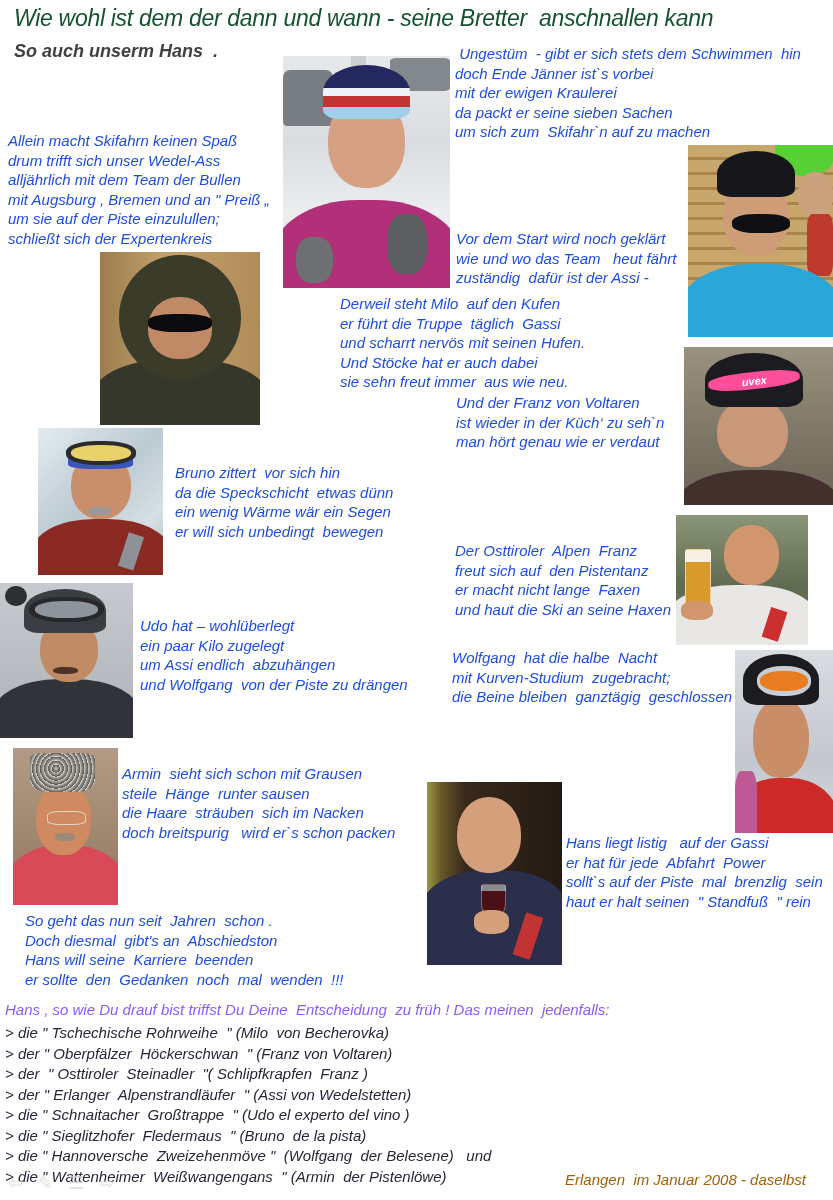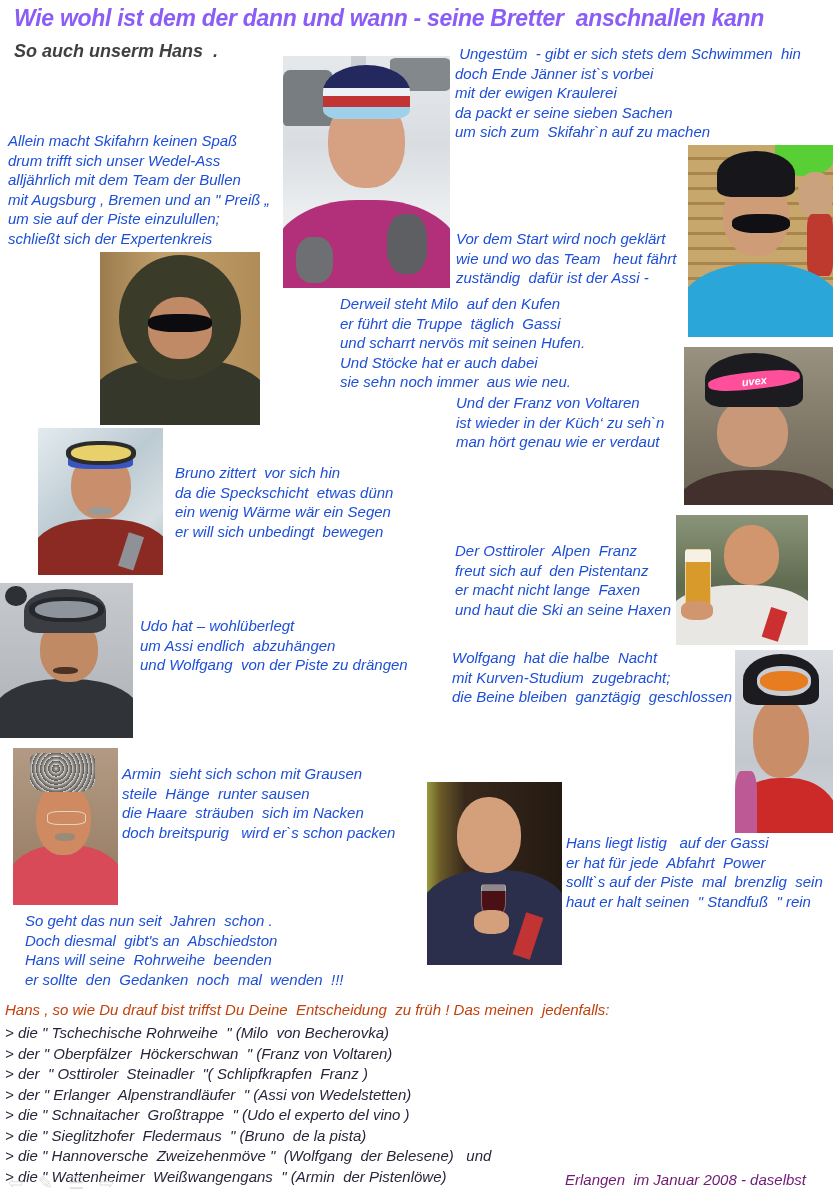--- a/index.html
+++ b/index.html
@@ -1,49 +1,49 @@
 <!DOCTYPE html>
 <html><head>
 <meta charset="utf-8">
 <style>
   html,body{margin:0;padding:0;background:#fff}
   .page{position:relative;width:833px;height:1200px;background:#ffffff;outline:1px solid #cfcfcf;
         overflow:hidden;font-family:"Liberation Sans",sans-serif;color:#26263a}
-  .title{position:absolute;left:14px;top:5px;font-size:23px;font-weight:bold;font-style:italic;
-         letter-spacing:-0.3px;color:#8b5cf6;white-space:pre}
+  .title{position:absolute;left:14px;top:5px;font-size:23px;font-weight:normal;font-style:italic;
+         letter-spacing:-0.3px;color:#14532d;white-space:pre}
   .subtitle{position:absolute;left:14px;top:41px;font-size:18px;font-weight:bold;font-style:italic;
             color:#404040;white-space:pre}
   .poem{position:absolute;font-style:italic;font-size:15px;line-height:19.5px;white-space:pre;color:#1d4ed8}
-  .closing-intro{position:absolute;font-style:italic;font-size:15px;white-space:pre;color:#c2410c}
+  .closing-intro{position:absolute;font-style:italic;font-size:15px;white-space:pre;color:#8b5cf6}
   .closing-list{position:absolute;font-style:italic;font-size:15px;line-height:20.5px;white-space:pre;color:#26263a}
-  .footer{position:absolute;font-style:italic;font-size:15px;white-space:pre;color:#701a75}
+  .footer{position:absolute;font-style:italic;font-size:15px;white-space:pre;color:#a16207}
   .photo{position:absolute;overflow:hidden}
   .ghost-bar{position:absolute;left:8px;bottom:6px;display:flex;gap:15px}
   .ghost-bar span{font-size:18px;color:#d9d6d4;opacity:.8;cursor:default}
 </style>
 </head>
 <body>
 
 <div class="page">
 
   <div class="title">Wie wohl ist dem der dann und wann - seine Bretter  anschnallen kann</div>
   <div class="subtitle">So auch unserm Hans  .</div>
 
   <div class="poem" style="left:455px;top:44px"><div> Ungestüm  - gibt er sich stets dem Schwimmen  hin</div><div>doch Ende Jänner ist`s vorbei</div><div>mit der ewigen Kraulerei</div><div>da packt er seine sieben Sachen</div><div>um sich zum  Skifahr`n auf zu machen</div></div>
   <div class="poem" style="left:8px;top:131px"><div>Allein macht Skifahrn keinen Spaß</div><div>drum trifft sich unser Wedel-Ass</div><div>alljährlich mit dem Team der Bullen</div><div>mit Augsburg , Bremen und an " Preiß „</div><div>um sie auf der Piste einzulullen;</div><div>schließt sich der Expertenkreis</div></div>
   <div class="poem" style="left:456px;top:229px"><div>Vor dem Start wird noch geklärt</div><div>wie und wo das Team   heut fährt</div><div>zuständig  dafür ist der Assi -</div></div>
-  <div class="poem" style="left:340px;top:294px"><div>Derweil steht Milo  auf den Kufen</div><div>er führt die Truppe  täglich  Gassi</div><div>und scharrt nervös mit seinen Hufen.</div><div>Und Stöcke hat er auch dabei</div><div>sie sehn noch immer  aus wie neu.</div></div>
+  <div class="poem" style="left:340px;top:294px"><div>Derweil steht Milo  auf den Kufen</div><div>er führt die Truppe  täglich  Gassi</div><div>und scharrt nervös mit seinen Hufen.</div><div>Und Stöcke hat er auch dabei</div><div>sie sehn freut immer  aus wie neu.</div></div>
   <div class="poem" style="left:456px;top:393px"><div>Und der Franz von Voltaren</div><div>ist wieder in der Küch‘ zu seh`n</div><div>man hört genau wie er verdaut</div></div>
   <div class="poem" style="left:175px;top:463px"><div>Bruno zittert  vor sich hin</div><div>da die Speckschicht  etwas dünn</div><div>ein wenig Wärme wär ein Segen</div><div>er will sich unbedingt  bewegen</div></div>
   <div class="poem" style="left:455px;top:541px"><div>Der Osttiroler  Alpen  Franz</div><div>freut sich auf  den Pistentanz</div><div>er macht nicht lange  Faxen</div><div>und haut die Ski an seine Haxen</div></div>
-  <div class="poem" style="left:140px;top:616px"><div>Udo hat – wohlüberlegt</div><div>um Assi endlich  abzuhängen</div><div>und Wolfgang  von der Piste zu drängen</div></div>
+  <div class="poem" style="left:140px;top:616px"><div>Udo hat – wohlüberlegt</div><div>ein paar Kilo zugelegt</div><div>um Assi endlich  abzuhängen</div><div>und Wolfgang  von der Piste zu drängen</div></div>
   <div class="poem" style="left:452px;top:648px"><div>Wolfgang  hat die halbe  Nacht</div><div>mit Kurven-Studium  zugebracht;</div><div>die Beine bleiben  ganztägig  geschlossen</div></div>
   <div class="poem" style="left:122px;top:764px"><div>Armin  sieht sich schon mit Grausen</div><div>steile  Hänge  runter sausen</div><div>die Haare  sträuben  sich im Nacken</div><div>doch breitspurig   wird er`s schon packen</div></div>
   <div class="poem" style="left:566px;top:833px"><div>Hans liegt listig   auf der Gassi</div><div>er hat für jede  Abfahrt  Power</div><div>sollt`s auf der Piste  mal  brenzlig  sein</div><div>haut er halt seinen  " Standfuß  " rein</div></div>
-  <div class="poem" style="left:25px;top:911px"><div>So geht das nun seit  Jahren  schon .</div><div>Doch diesmal  gibt's an  Abschiedston</div><div>Hans will seine  Rohrweihe  beenden</div><div>er sollte  den  Gedanken  noch  mal  wenden  !!!</div></div>
+  <div class="poem" style="left:25px;top:911px"><div>So geht das nun seit  Jahren  schon .</div><div>Doch diesmal  gibt's an  Abschiedston</div><div>Hans will seine  Karriere  beenden</div><div>er sollte  den  Gedanken  noch  mal  wenden  !!!</div></div>
 
   <div class="closing-intro" style="left:5px;top:1001px">Hans , so wie Du drauf bist triffst Du Deine  Entscheidung  zu früh ! Das meinen  jedenfalls:</div>
   <div class="closing-list" style="left:5px;top:1023px"><div>&gt; die " Tschechische Rohrweihe  " (Milo  von Becherovka)</div><div>&gt; der " Oberpfälzer  Höckerschwan  " (Franz von Voltaren)</div><div>&gt; der  " Osttiroler  Steinadler  "( Schlipfkrapfen  Franz )</div><div>&gt; der " Erlanger  Alpenstrandläufer  " (Assi von Wedelstetten)</div><div>&gt; die " Schnaitacher  Großtrappe  " (Udo el experto del vino )</div><div>&gt; die " Sieglitzhofer  Fledermaus  " (Bruno  de la pista)</div><div>&gt; die " Hannoversche  Zweizehenmöve "  (Wolfgang  der Belesene)   und</div><div>&gt; die " Wattenheimer  Weißwangengans  " (Armin  der Pistenlöwe)</div></div>
 
   <div class="footer" style="left:565px;top:1171px">Erlangen  im Januar 2008 - daselbst</div>
 
   <div class="photo" id="ph-milo" style="left: 283px; top: 56px; width: 167px; height: 232px; background: linear-gradient(rgb(230, 233, 236) 0%, rgb(217, 221, 225) 38%, rgb(236, 238, 240) 68%, rgb(223, 227, 230) 100%);">
       <div style="position: absolute; left: 0%; top: 6%; width: 30%; height: 24%; background: rgb(120, 125, 130); border-radius: 14% 14% 8% 8%;"></div>
       <div style="position: absolute; left: 64%; top: 1%; width: 36%; height: 14%; background: rgb(131, 136, 141); border-radius: 10%;"></div>
       <div style="position: absolute; left: 41%; top: 0%; width: 9%; height: 36%; background: rgb(203, 207, 211); border-radius: 0%;"></div>

